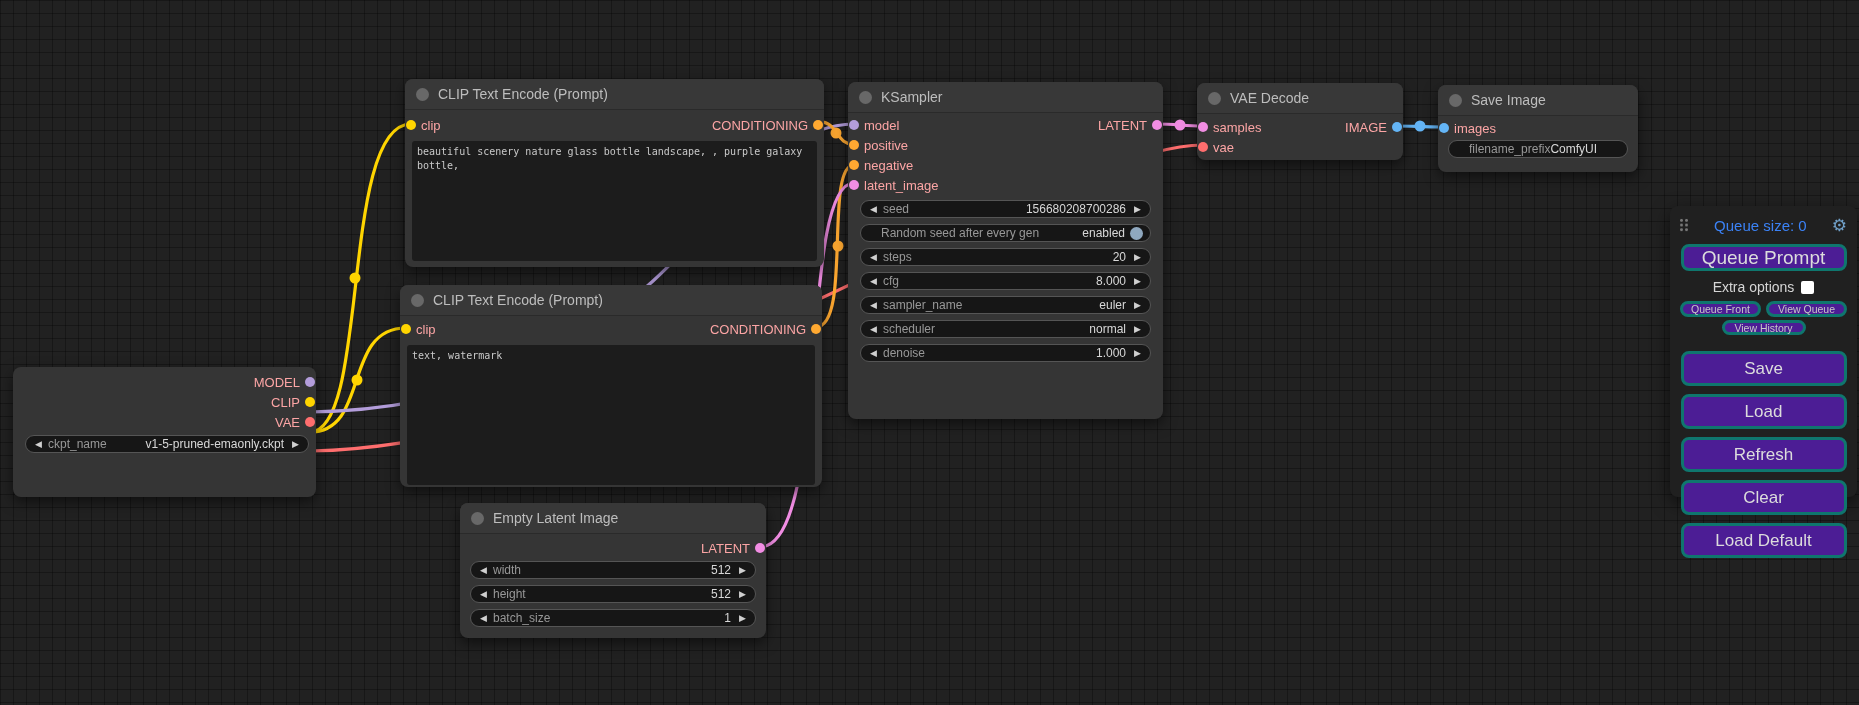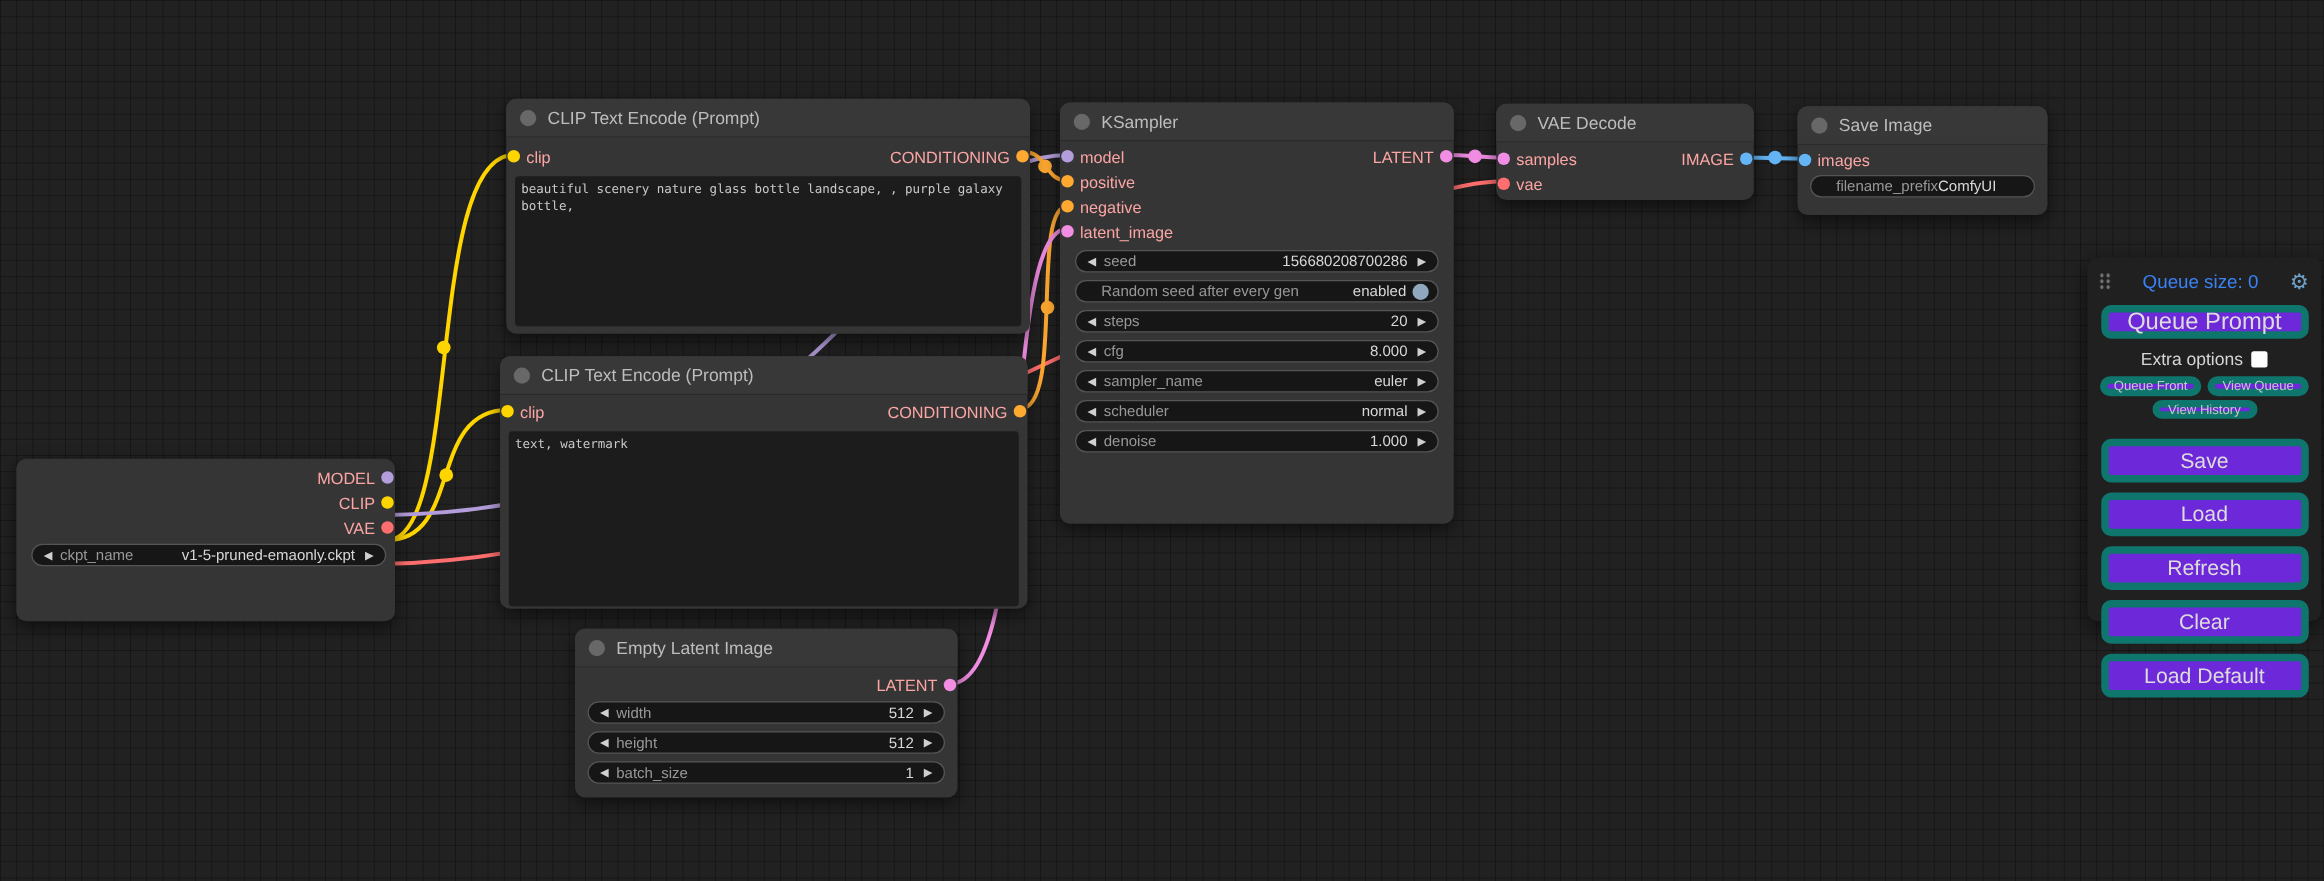--- a/index.html
+++ b/index.html
@@ -42,22 +42,22 @@
 
   
   .menu{position:absolute;left:1670px;top:206px;width:187px;height:291px;background:#202020;
     border-radius:8px;box-shadow:0 6px 18px rgba(0,0,0,.6);z-index:3;box-sizing:border-box;}
   .mhead{display:flex;align-items:center;padding:9px 10px 3px 9px;height:20px;}
   .drag{width:10px;height:14px;cursor:grab;flex:none;
     background-image:radial-gradient(circle,#777 1.2px,transparent 1.6px);
     background-size:5px 4.7px;}
   .qsize{flex:1;text-align:center;color:#3b82f6;font-size:15px;}
   .gear{color:#70a0c8;font-size:17px;cursor:pointer;flex:none;line-height:1;}
-  .btn{display:flex;align-items:center;justify-content:center;background:#6d28d9;
-    border:6px solid #0f766e;border-radius:8px;color:#dcdcdc;cursor:pointer;box-sizing:border-box;}
+  .btn{display:flex;align-items:center;justify-content:center;background:#4c1d95;
+    border:3px solid #0f766e;border-radius:8px;color:#dcdcdc;cursor:pointer;box-sizing:border-box;}
   .btn-qp{width:166px;height:27px;margin:6px auto 0;font-size:19px;}
   .extra{display:flex;align-items:center;justify-content:center;gap:7px;
     color:#d6d6d6;font-size:14px;margin-top:8px;height:16px;}
   .chk{width:13px;height:13px;background:#fff;border-radius:2px;cursor:pointer;}
   .smrow{display:flex;gap:5px;padding:6px 10px 0;}
   .btn-sm{flex:1;height:16px;font-size:10.5px;border-radius:9px;color:#c8c8c8;}
   .btn-vh{width:84px;height:15px;font-size:10.5px;border-radius:9px;color:#c8c8c8;margin:3px auto 0;}
   .btn-lg{width:166px;height:35px;font-size:17px;margin:8px auto 0;}
   .btn-lg.first{margin-top:16px;}
 </style>

